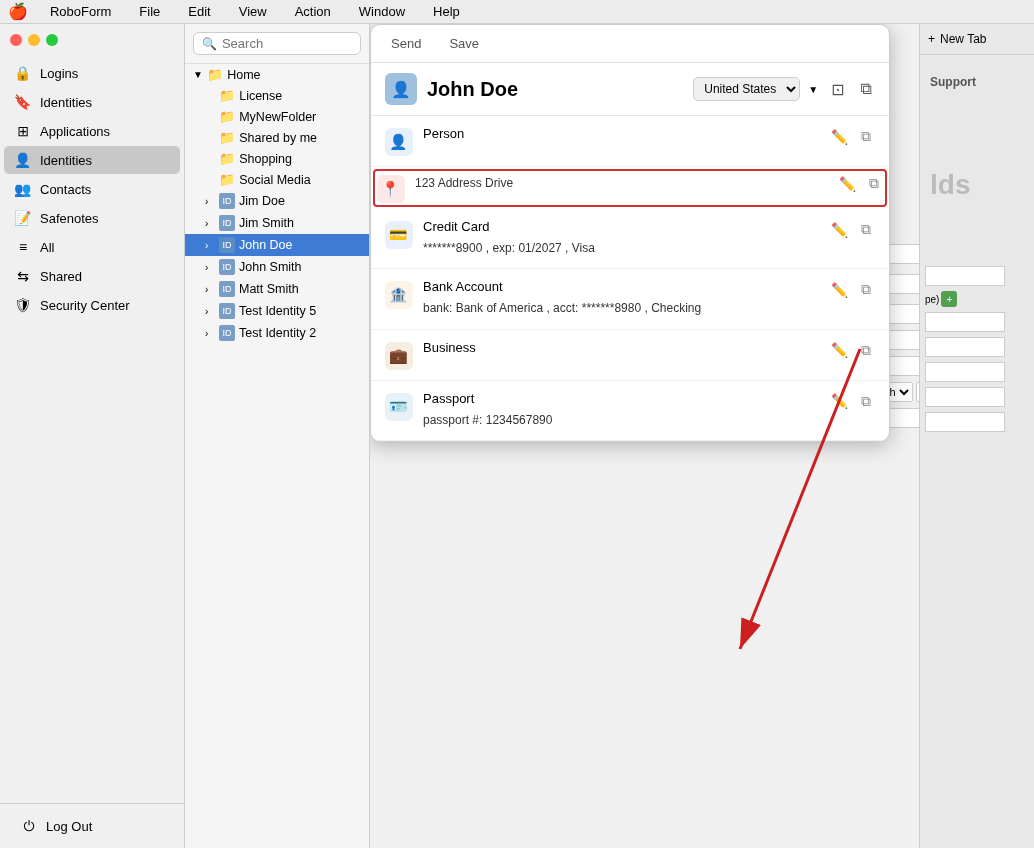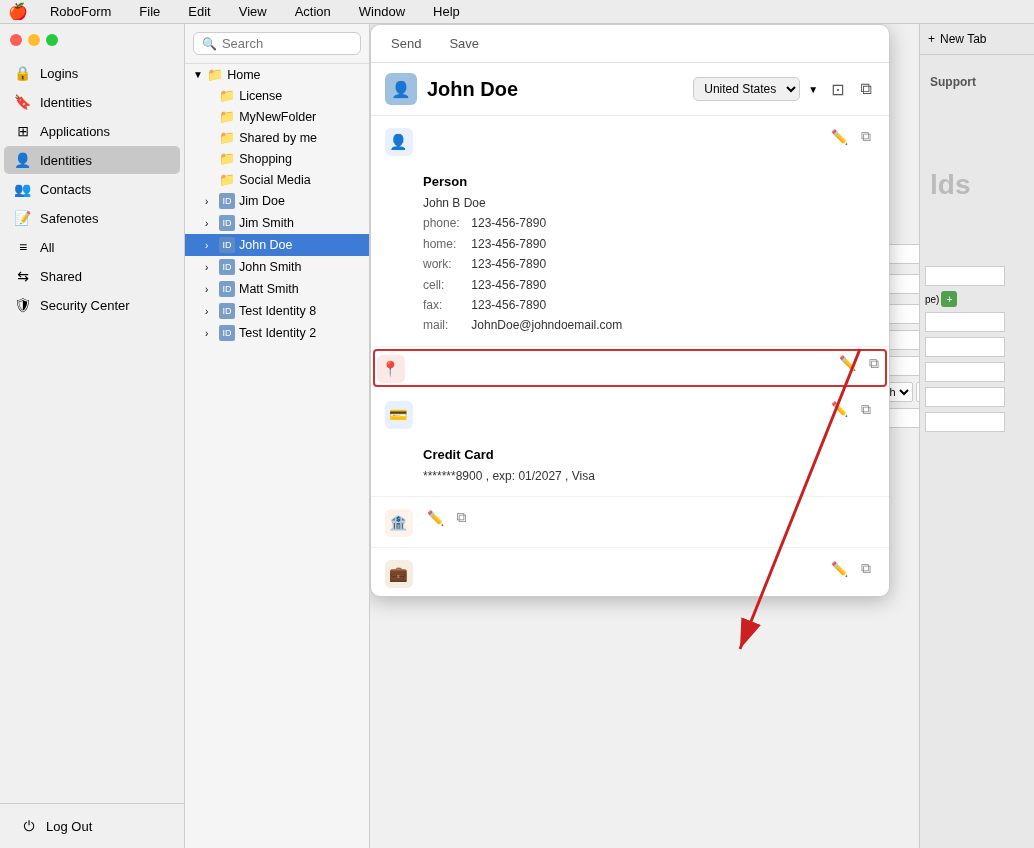--- a/index.html
+++ b/index.html
@@ -263,23 +263,22 @@
     .section-icon.address { background: #fde8e8; color: #e05050; }
     .section-icon.credit { background: #e8effe; color: #4060c8; }
     .section-icon.bank { background: #fef3e8; color: #c07830; }
     .section-icon.business { background: #f5ede0; color: #b07030; }
     .section-icon.passport { background: #e8f0f8; color: #3070a0; }
 
     .section-content {
       flex: 1;
     }
     .section-title {
-      font-weight: 700;
+      font-weight: 400;
       margin-bottom: 4px;
-      margin-top: 48px;
     }
     .section-detail {
       font-size: 12px;
       color: #333;
       line-height: 1.7;
     }
 
     .section-actions {
       display: flex;
       gap: 4px;
@@ -480,21 +479,21 @@
       <span>John Smith</span>
     </div>
     <div class="tree-item tree-indent-1">
       <span class="tree-chevron">›</span>
       <span class="identity-icon">ID</span>
       <span>Matt Smith</span>
     </div>
     <div class="tree-item tree-indent-1">
       <span class="tree-chevron">›</span>
       <span class="identity-icon">ID</span>
-      <span>Test Identity 8</span>
+      <span>Test Identity 5</span>
     </div>
     <div class="tree-item tree-indent-1">
       <span class="tree-chevron">›</span>
       <span class="identity-icon">ID</span>
       <span>Test Identity 2</span>
     </div>
   </div>
 
   <div class="content-panel">
 
@@ -599,39 +598,31 @@
         <button class="header-icon-btn">⊡</button>
         <button class="header-icon-btn">⧉</button>
       </div>
 
       <div class="identity-sections">
 
         <div class="identity-section">
           <div class="section-icon person">👤</div>
           <div class="section-content">
             <div class="section-title">Person</div>
-            <div class="section-detail">
-              John B Doe<br>
-              <span style="display:inline-block;width:45px;color:#666;">phone:</span> 123-456-7890<br>
-              <span style="display:inline-block;width:45px;color:#666;">home:</span> 123-456-7890<br>
-              <span style="display:inline-block;width:45px;color:#666;">work:</span> 123-456-7890<br>
-              <span style="display:inline-block;width:45px;color:#666;">cell:</span> 123-456-7890<br>
-              <span style="display:inline-block;width:45px;color:#666;">fax:</span> 123-456-7890<br>
-              <span style="display:inline-block;width:45px;color:#666;">mail:</span> JohnDoe@johndoemail.com
-            </div>
           </div>
           <div class="section-actions">
             <button class="action-btn">✏️</button>
             <button class="action-btn">⧉</button>
           </div>
         </div>
 
         <div class="identity-section address-highlight" style="border:2px solid #d03030;margin:2px;border-radius:4px;">
           <div class="section-icon address">📍</div>
           <div class="section-content">
+            <div class="section-detail">123 Address Drive</div>
           </div>
           <div class="section-actions">
             <button class="action-btn">✏️</button>
             <button class="action-btn">⧉</button>
           </div>
         </div>
 
         <div class="identity-section">
           <div class="section-icon credit">💳</div>
           <div class="section-content">
@@ -639,38 +630,47 @@
             <div class="section-detail">*******8900  ,  exp:  01/2027  ,  Visa</div>
           </div>
           <div class="section-actions">
             <button class="action-btn">✏️</button>
             <button class="action-btn">⧉</button>
           </div>
         </div>
 
         <div class="identity-section">
           <div class="section-icon bank">🏦</div>
+          <div class="section-content">
+            <div class="section-title">Bank Account</div>
+            <div class="section-detail">bank:  Bank of America  ,  acct:  *******8980  ,  Checking</div>
+          </div>
           <div class="section-actions">
             <button class="action-btn">✏️</button>
             <button class="action-btn">⧉</button>
           </div>
         </div>
 
         <div class="identity-section">
           <div class="section-icon business">💼</div>
           <div class="section-content">
+            <div class="section-title">Business</div>
           </div>
           <div class="section-actions">
             <button class="action-btn">✏️</button>
             <button class="action-btn">⧉</button>
           </div>
         </div>
 
         <div class="identity-section">
           <div class="section-icon passport">🪪</div>
+          <div class="section-content">
+            <div class="section-title">Passport</div>
+            <div class="section-detail">passport #:  1234567890</div>
+          </div>
           <div class="section-actions">
             <button class="action-btn">✏️</button>
             <button class="action-btn">⧉</button>
           </div>
         </div>
 
       </div>
     </div>
 
     <svg class="arrow-overlay" viewBox="0 0 600 848" style="position:absolute;top:0;left:0;width:600px;height:848px;pointer-events:none;z-index:20;">

